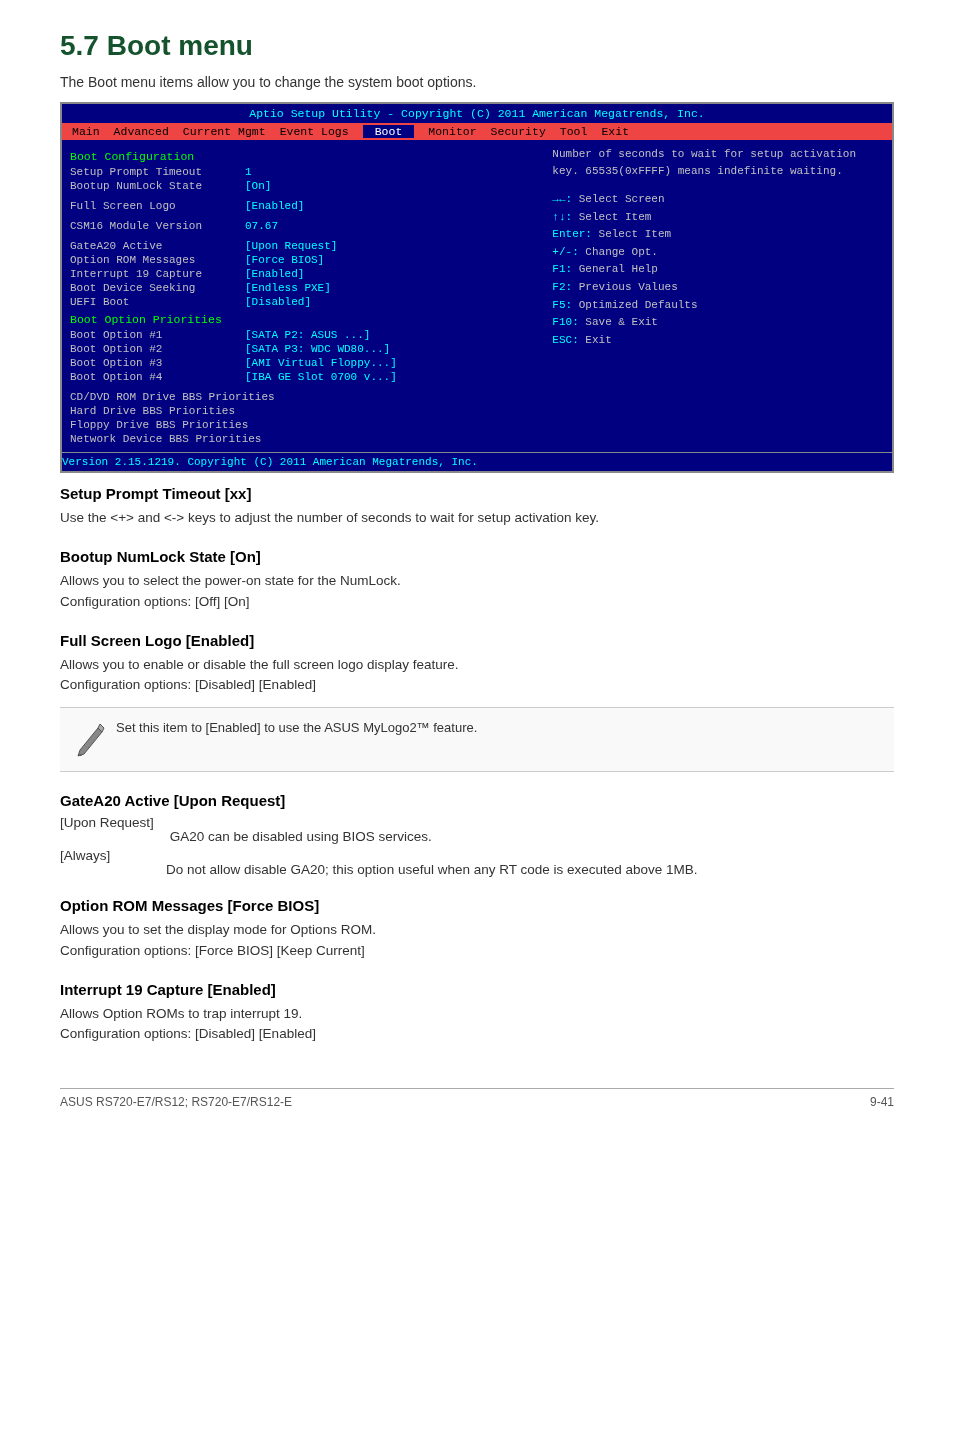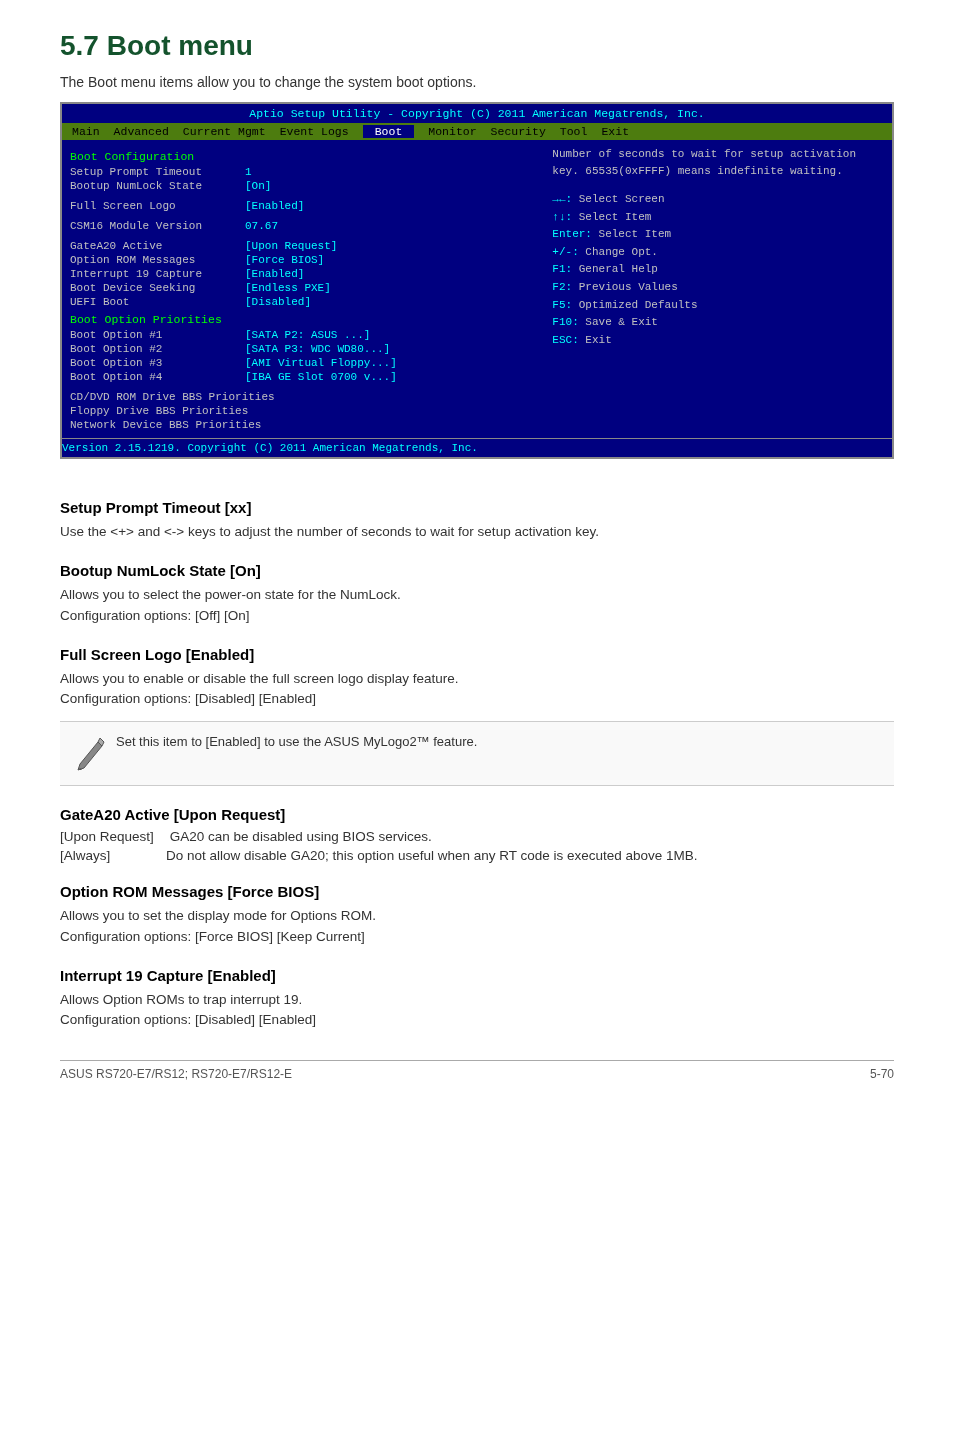--- a/index.html
+++ b/index.html
@@ -24,33 +24,33 @@
       color: #333;
     }
     
     .bios-screen {
       background: #000080;
       color: #c0c0c0;
       font-family: 'Courier New', monospace;
       font-size: 11.5px;
       padding: 0;
       border: 2px solid #888;
-      margin-bottom: 40px;
+      margin-bottom: 12px;
       width: 100%;
     }
     .bios-title-bar {
       background: #000080;
       color: #00ffff;
       text-align: center;
       padding: 3px 0;
       font-family: 'Courier New', monospace;
       font-size: 11.5px;
     }
     .bios-menu-bar {
-      background: #4d7c0f;
+      background: #ef4444;
       color: #000;
       display: flex;
       padding: 2px 10px;
       font-family: 'Courier New', monospace;
       font-size: 11.5px;
       gap: 14px;
     }
     .bios-menu-bar span {
       cursor: pointer;
     }
@@ -162,25 +162,26 @@
       margin-bottom: 4px;
       font-size: 13.5px;
       color: #333;
     }
     .definition-term {
       min-width: 90px;
       font-style: normal;
     }
     .definition-desc {
       flex: 1;
+      margin-top: 14px;
     }
     .page-footer {
       position: relative;
       border-top: 1px solid #aaa;
-      margin-top: 30px;
+      margin-top: 44px;
       padding-top: 6px;
       display: flex;
       justify-content: space-between;
       font-size: 12px;
       color: #555;
     }
   </style>
 </head>
 <body>
 
@@ -257,20 +258,23 @@
           <span class="bios-row-label">Boot Option #3</span>
           <span class="bios-row-value">[AMI Virtual Floppy...]</span>
         </div>
         <div class="bios-row">
           <span class="bios-row-label">Boot Option #4</span>
           <span class="bios-row-value">[IBA GE Slot 0700 v...]</span>
         </div>
         <div class="bios-separator"></div>
         <div class="bios-row">
           <span class="bios-row-label">CD/DVD ROM Drive BBS Priorities</span>
+        </div>
+        <div class="bios-row">
+          <span class="bios-row-label">Hard Drive BBS Priorities</span>
         </div>
         <div class="bios-row">
           <span class="bios-row-label">Floppy Drive BBS Priorities</span>
         </div>
         <div class="bios-row">
           <span class="bios-row-label">Network Device BBS Priorities</span>
         </div>
       </div>
     <div class="bios-right">
       <div class="bios-help-text">Number of seconds to wait for
@@ -330,14 +334,14 @@
       <div class="section-body">Allows you to set the display mode for Options ROM.<br>Configuration options: [Force BIOS] [Keep Current]</div>
     </div>
     <div class="section">
       <div class="section-heading">Interrupt 19 Capture [Enabled]</div>
       <div class="section-body">Allows Option ROMs to trap interrupt 19.<br>Configuration options: [Disabled] [Enabled]</div>
     </div>
   </div>
 
 <div class="page-footer">
   <span>ASUS RS720-E7/RS12; RS720-E7/RS12-E</span>
-  <span>5-70</span>
+  <span>9-41</span>
 </div>
 
 </body></html>

